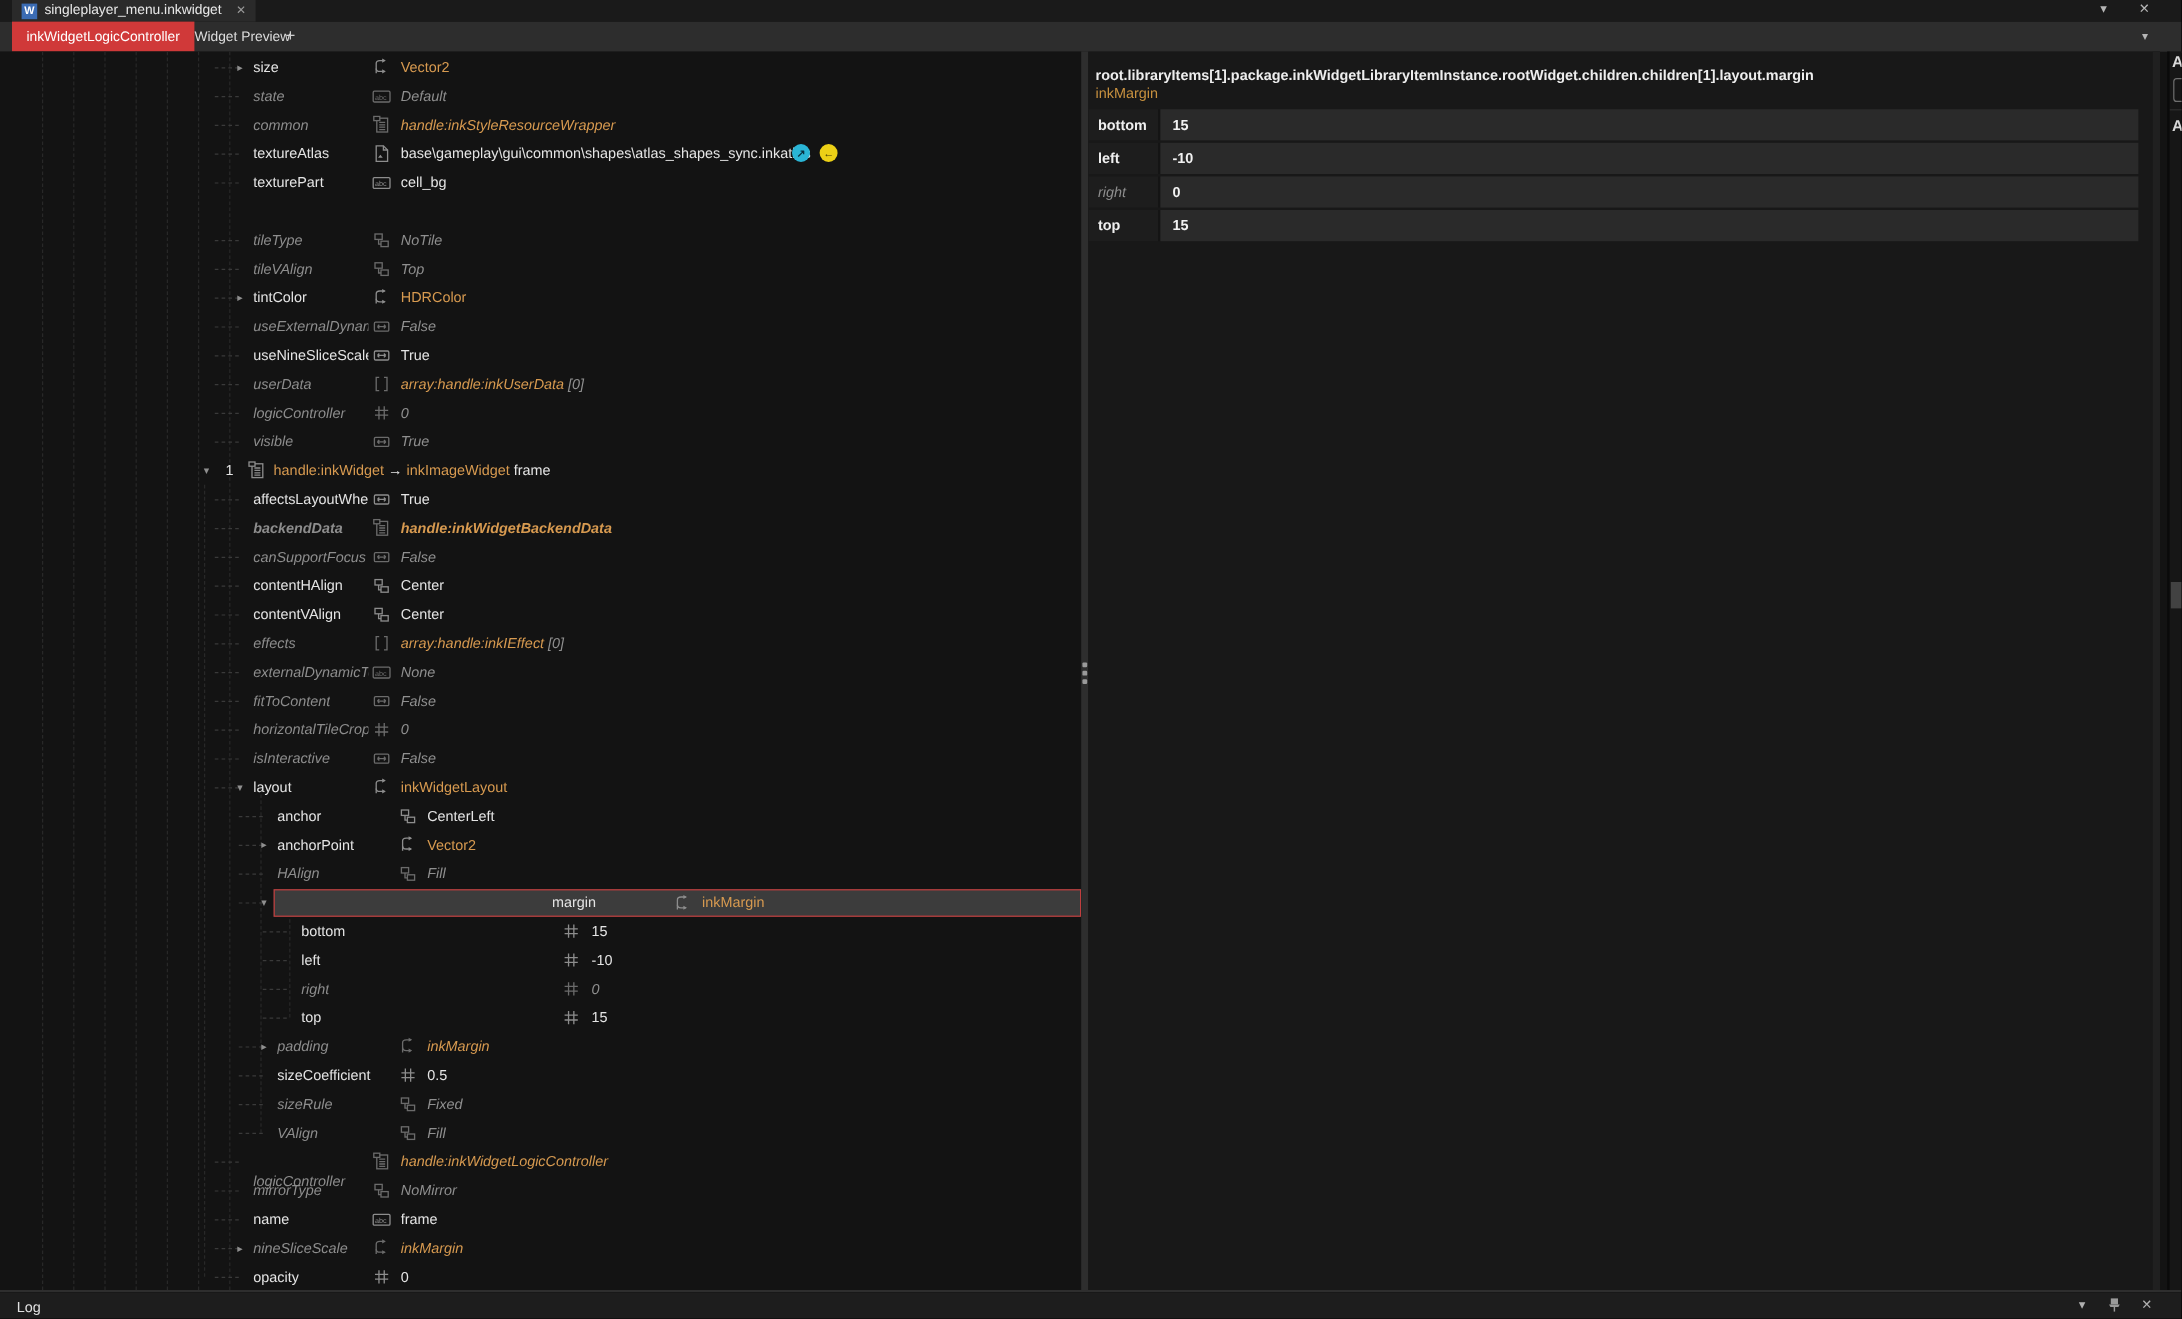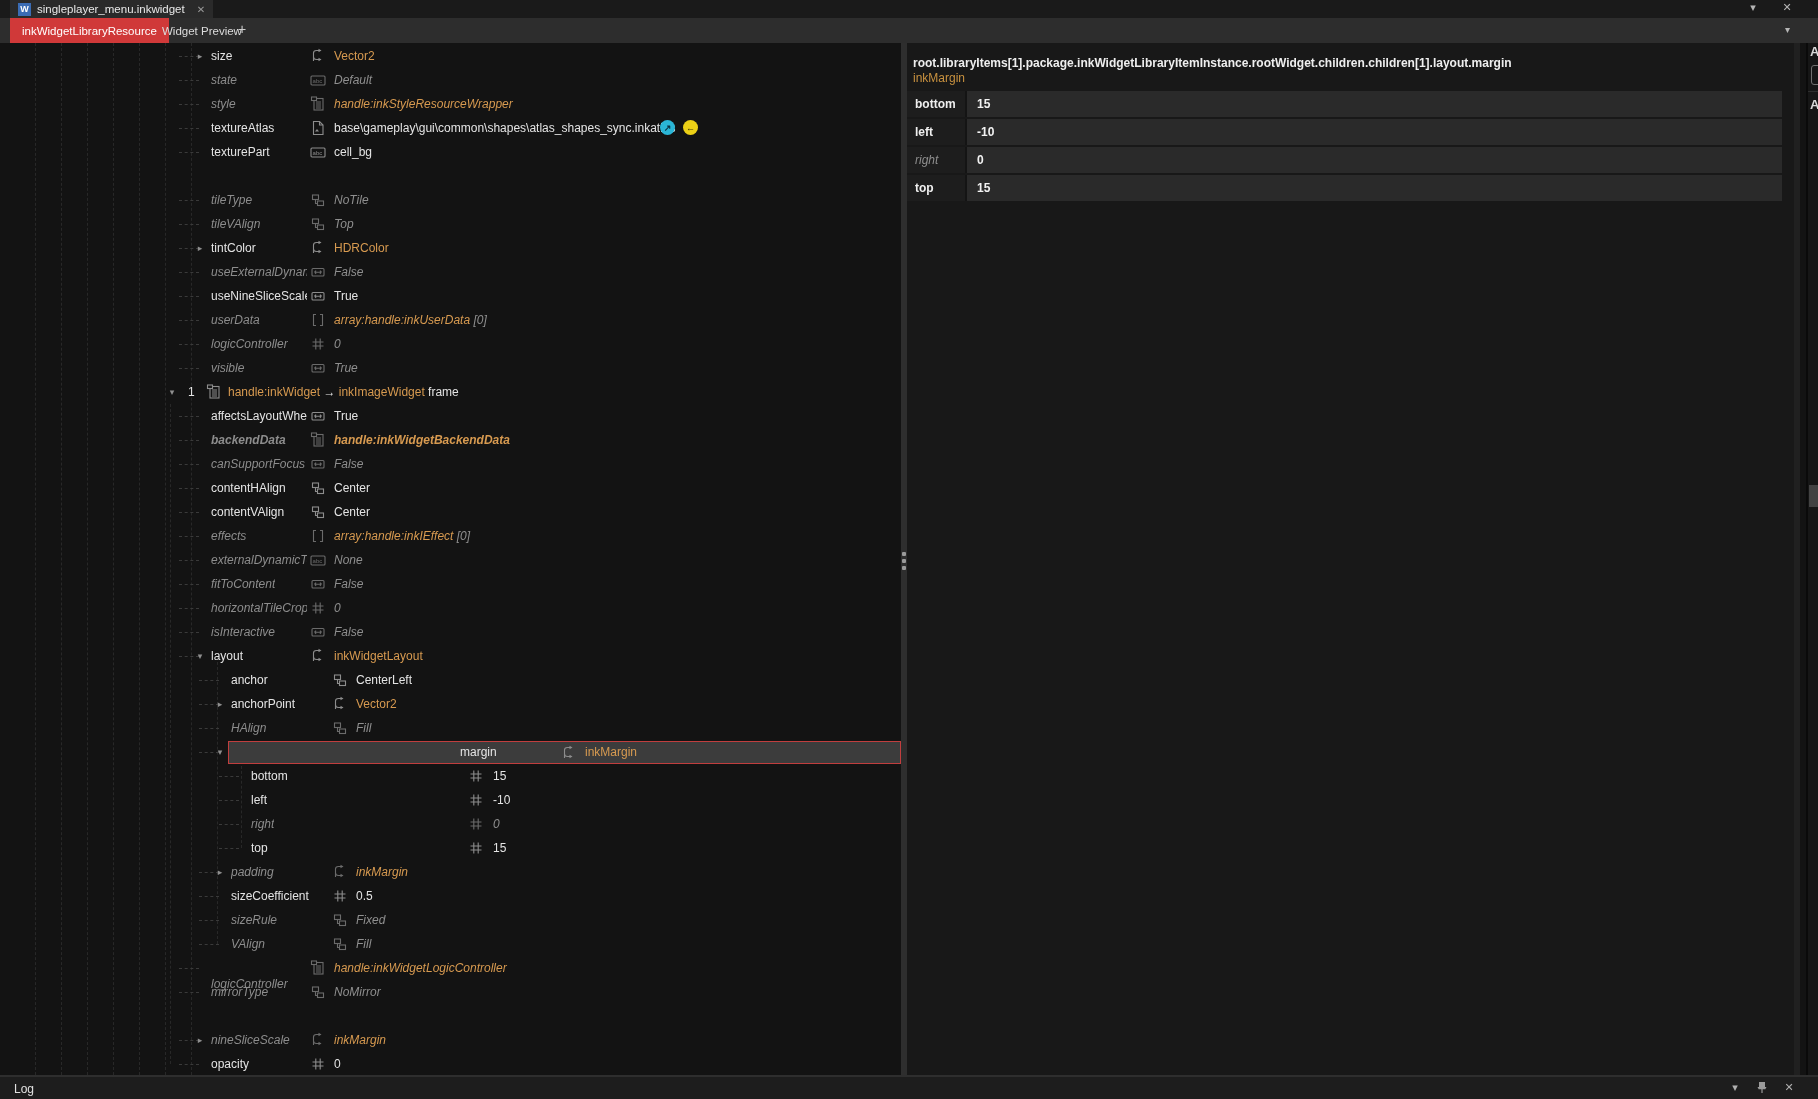--- a/index.html
+++ b/index.html
@@ -79,21 +79,21 @@
     <span class="wicon">W</span>
     <span class="t">singleplayer_menu.inkwidget</span>
     <span class="x">✕</span>
   </div>
   <span class="winbtn" style="left:1744px;">▾</span>
   <span class="winbtn" style="left:1778px;">✕</span>
 </div>
 
 <div class="abs" id="tabstrip">
   <div class="subtab active" id="tab-inkwidget" style="left: 10px; background: rgb(208, 57, 57);">
-    <span>inkWidgetLibraryResource</span>
+    <span>inkWidgetLogicController</span>
   </div>
   <div class="subtab" style="left:150px;">
     <span>Widget Preview</span>
   </div>
   <div id="tab-plus">+</div>
   <div id="strip-chev">▾</div>
 </div>
 
 <div class="abs" id="main">
   <div class="abs" id="tree">
@@ -127,21 +127,21 @@
         <span class="icon" style="left: 310px;">
           <svg width="16" height="16" viewBox="0 0 16 16" fill="none" stroke="#8d8d8d" stroke-width="1.1">
             <rect x="1" y="4" width="14" height="9" rx="1"></rect>
             <text x="2.6" y="11" font-size="6" fill="#8d8d8d" stroke="none" font-family="Liberation Sans,sans-serif">abc</text>
           </svg>
         </span>
         <span class="val" style="left: 334px;"><span class="seg-muted-italic">Default</span></span>
       </div>
       <div class="row muted" style="top: 49px;">
         <span class="dash" style="left: 179px;"></span>
-        <span class="lbl" style="left: 211px; max-width: 96px;">style</span>
+        <span class="lbl" style="left: 211px; max-width: 96px;">common</span>
         <span class="icon" style="left: 310px;">
           <svg width="16" height="16" viewBox="0 0 16 16" fill="none" stroke="#8d8d8d" stroke-width="1.1">
             <rect x="4" y="2.5" width="9" height="11.5"></rect>
             <rect x="1.5" y="1" width="5" height="3.5" fill="#131313"></rect>
             <path d="M6 6 h5 M6 8 h5 M6 10 h5 M6 12 h5"></path>
           </svg>
         </span>
         <span class="val" style="left: 334px;"><span class="seg-orange-italic">handle:inkStyleResourceWrapper</span></span>
       </div>
       <div class="row" style="top: 73px;">
@@ -555,20 +555,31 @@
         <span class="dash" style="left: 179px;"></span>
         <span class="lbl" style="left: 211px; max-width: 96px;">mirrorType</span>
         <span class="icon" style="left: 310px;">
           <svg width="16" height="16" viewBox="0 0 16 16" fill="none" stroke="#8d8d8d" stroke-width="1.1">
             <rect x="2.5" y="3" width="6" height="4.5"></rect>
             <rect x="7.5" y="9" width="6" height="4.5"></rect>
             <path d="M5.5 7.5 v4 h2"></path>
           </svg>
         </span>
         <span class="val" style="left: 334px;"><span class="seg-muted-italic">NoMirror</span></span>
+      </div>
+      <div class="row" style="top: 961px;">
+        <span class="dash" style="left: 179px;"></span>
+        <span class="lbl" style="left: 211px; max-width: 96px;">name</span>
+        <span class="icon" style="left: 310px;">
+          <svg width="16" height="16" viewBox="0 0 16 16" fill="none" stroke="#8d8d8d" stroke-width="1.1">
+            <rect x="1" y="4" width="14" height="9" rx="1"></rect>
+            <text x="2.6" y="11" font-size="6" fill="#8d8d8d" stroke="none" font-family="Liberation Sans,sans-serif">abc</text>
+          </svg>
+        </span>
+        <span class="val" style="left: 334px;"><span class="seg-plain">frame</span></span>
       </div>
       <div class="row muted" style="top: 985px;">
         <span class="dash" style="left: 179px;"></span>
         <span class="exp" style="left: 193px;">▸</span>
         <span class="lbl" style="left: 211px; max-width: 96px;">nineSliceScale</span>
         <span class="icon" style="left: 310px;">
           <svg width="16" height="16" viewBox="0 0 16 16" fill="none" stroke="#8d8d8d" stroke-width="1.1">
             <path d="M3.5 13 V5 q0 -2.5 3 -2.5 h4"></path>
             <path d="M8.5 0.8 l3 1.7 -3 1.7" fill="#8d8d8d" stroke="none"></path>
             <path d="M3.5 9 q0 2.5 3 2.5 h4"></path>

